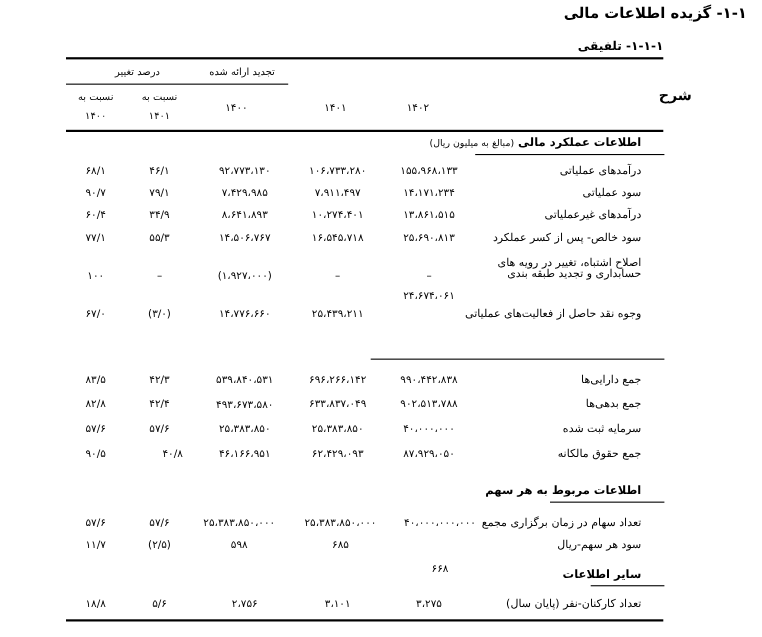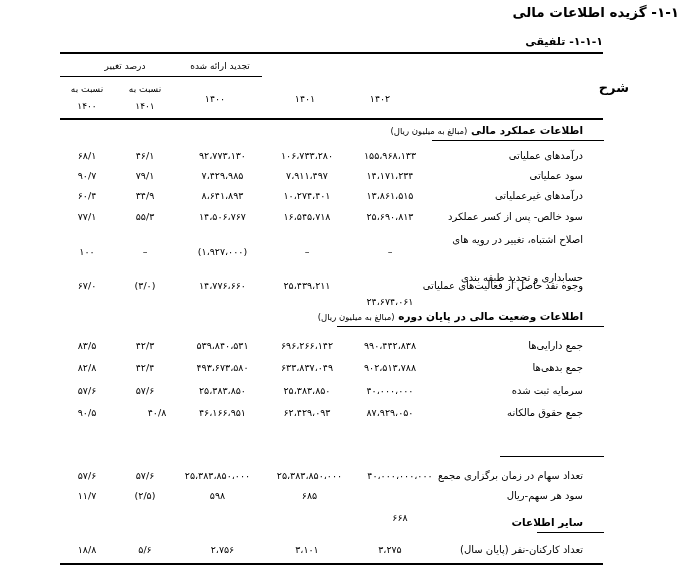--- a/index.html
+++ b/index.html
@@ -85,41 +85,37 @@
     <div class="label" style="top:211px;">سود خالص- پس از کسر عملکرد</div>
     <div class="num" style="left:345px; width:90px; top:211px;">۲۵،۶۹۰،۸۱۳</div>
     <div class="num" style="left:262px; width:90px; top:211px;">۱۶،۵۴۵،۷۱۸</div>
     <div class="num" style="left:180px; width:85px; top:211px;">۱۴،۵۰۶،۷۶۷</div>
     <div class="num" style="left:120px; width:50px; top:211px;">۵۵/۳</div>
     <div class="num" style="left:62px; width:50px; top:211px;">۷۷/۱</div>
   </div>
 
   <div>
     <div class="label" style="top:234px;">اصلاح اشتباه، تغییر در رویه های</div>
-    <div class="label" style="top:272px;">حسابداری و تجدید طبقه بندی</div>
+    <div class="label" style="top:244px;">حسابداری و تجدید طبقه بندی</div>
     <div class="num" style="left:345px; width:90px; top:246px;">–</div>
     <div class="num" style="left:262px; width:90px; top:246px;">–</div>
     <div class="num" style="left:180px; width:85px; top:246px;">(۱،۹۲۷،۰۰۰)</div>
     <div class="num" style="left:120px; width:50px; top:246px;">–</div>
     <div class="num" style="left:62px; width:50px; top:246px;">۱۰۰</div>
   </div>
 
   <div>
     <div class="label" style="top:280px;">وجوه نقد حاصل از فعالیت‌های عملیاتی</div>
-    <div class="num" style="left:345px; width:90px; top:296px;">۲۴،۶۷۴،۰۶۱</div>
+    <div class="num" style="left:345px; width:90px; top:264px;">۲۴،۶۷۴،۰۶۱</div>
     <div class="num" style="left:262px; width:90px; top:280px;">۲۵،۴۳۹،۲۱۱</div>
     <div class="num" style="left:180px; width:85px; top:280px;">۱۴،۷۷۶،۶۶۰</div>
     <div class="num" style="left:120px; width:50px; top:280px;">(۳/۰)</div>
     <div class="num" style="left:62px; width:50px; top:280px;">۶۷/۰</div>
   </div>
 
-  <div class="section" style="top:310px;">
-    <span>اطلاعات وضعیت مالی در پایان دوره</span>
-    <span class="note">(مبالغ به میلیون ریال)</span>
-  </div>
   <div class="section-underline" style="left:337px; width:267px; top:326px;"></div>
 
   <div>
     <div class="label" style="top:340px;">جمع دارایی‌ها</div>
     <div class="num" style="left:345px; width:90px; top:340px;">۹۹۰،۴۴۲،۸۳۸</div>
     <div class="num" style="left:262px; width:90px; top:340px;">۶۹۶،۲۶۶،۱۴۲</div>
     <div class="num" style="left:180px; width:85px; top:340px;">۵۳۹،۸۴۰،۵۳۱</div>
     <div class="num" style="left:120px; width:50px; top:340px;">۴۲/۳</div>
     <div class="num" style="left:62px; width:50px; top:340px;">۸۳/۵</div>
   </div>
@@ -141,20 +137,23 @@
   </div>
   <div>
     <div class="label" style="top:407px;">جمع حقوق مالکانه</div>
     <div class="num" style="left:345px; width:90px; top:407px;">۸۷،۹۲۹،۰۵۰</div>
     <div class="num" style="left:262px; width:90px; top:407px;">۶۲،۴۲۹،۰۹۳</div>
     <div class="num" style="left:180px; width:85px; top:407px;">۴۶،۱۶۶،۹۵۱</div>
     <div class="num" style="left:132px; width:50px; top:407px;">۴۰/۸</div>
     <div class="num" style="left:62px; width:50px; top:407px;">۹۰/۵</div>
   </div>
 
+  <div class="section" style="top:440px;">
+    <span>اطلاعات مربوط به هر سهم</span>
+  </div>
   <div class="section-underline" style="left:500px; width:104px; top:456px;"></div>
 
   <div>
     <div class="label" style="top:470px;">تعداد سهام در زمان برگزاری مجمع</div>
     <div class="num" style="left:355px; width:90px; top:470px;">۴۰،۰۰۰،۰۰۰،۰۰۰</div>
     <div class="num" style="left:262px; width:95px; top:470px;">۲۵،۳۸۳،۸۵۰،۰۰۰</div>
     <div class="num" style="left:170px; width:95px; top:470px;">۲۵،۳۸۳،۸۵۰،۰۰۰</div>
     <div class="num" style="left:120px; width:50px; top:470px;">۵۷/۶</div>
     <div class="num" style="left:62px; width:50px; top:470px;">۵۷/۶</div>
   </div>

